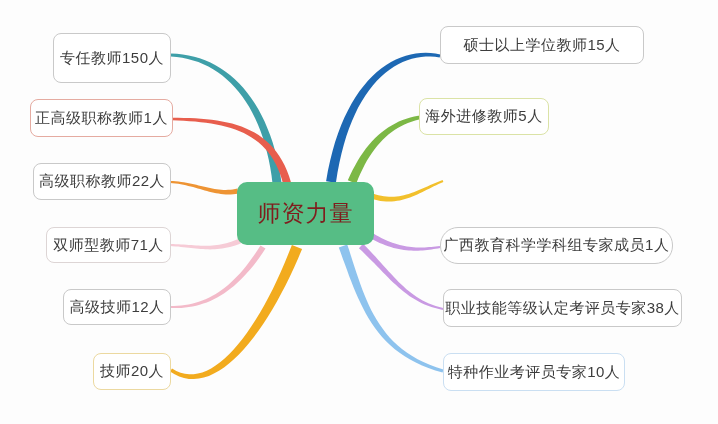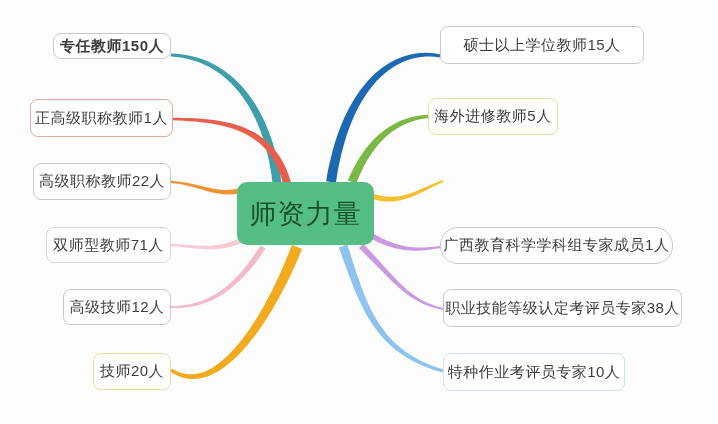--- a/index.html
+++ b/index.html
@@ -22,21 +22,21 @@
     box-sizing:border-box;
     white-space:nowrap;
     z-index:2;
   }
   .central-node{
     position:absolute;
     left:237px;top:182px;width:137px;height:63px;
     background:#56bd85;
     border-radius:10px;
     display:flex;align-items:center;justify-content:center;
-    color:#14532d;font-size:27px;letter-spacing:1px;
+    color:#7f1d1d;font-size:23px;letter-spacing:1px;
     z-index:3;
   }
 </style>
 </head>
 <body>
 
 <div id="canvas">
   <svg id="branches" viewBox="0 0 718 424" width="718" height="424" aria-hidden="true">
       <path d="M281.5,182.4 L280.2,173.9 L278.6,165.6 L276.8,157.5 L274.8,149.8 L272.6,142.3 L270.1,135.1 L267.4,128.2 L264.6,121.5 L261.5,115.2 L258.2,109.1 L254.7,103.3 L251.1,97.9 L247.2,92.7 L243.2,87.8 L239.0,83.3 L234.6,79.0 L230.0,75.1 L225.3,71.5 L220.5,68.2 L215.5,65.2 L210.4,62.6 L205.1,60.3 L199.7,58.3 L194.2,56.7 L188.6,55.4 L182.8,54.4 L177.0,53.8 L171.1,53.5 L170.9,56.5 L176.7,57.0 L182.3,57.8 L187.8,58.9 L193.1,60.4 L198.4,62.1 L203.4,64.2 L208.4,66.6 L213.1,69.3 L217.8,72.3 L222.3,75.6 L226.6,79.2 L230.7,83.0 L234.7,87.2 L238.6,91.7 L242.3,96.4 L245.7,101.5 L249.1,106.8 L252.2,112.4 L255.1,118.3 L257.9,124.5 L260.5,130.9 L262.8,137.6 L265.0,144.6 L266.9,151.9 L268.7,159.4 L270.2,167.2 L271.5,175.2 L272.5,183.6 Z" fill="#3e9fa8"></path>
       <path d="M290.9,181.9 L289.0,176.1 L286.9,170.5 L284.6,165.3 L282.0,160.5 L279.3,155.9 L276.3,151.7 L273.1,147.8 L269.8,144.2 L266.2,140.9 L262.5,137.9 L258.6,135.1 L254.5,132.6 L250.3,130.4 L246.0,128.4 L241.5,126.6 L236.8,125.0 L232.1,123.6 L227.2,122.4 L222.1,121.4 L217.0,120.5 L211.8,119.8 L206.4,119.2 L200.9,118.7 L195.3,118.3 L189.7,118.1 L183.9,117.9 L178.0,117.8 L172.0,117.8 L172.0,120.2 L177.9,120.5 L183.8,120.8 L189.5,121.2 L195.1,121.6 L200.6,122.2 L206.0,122.8 L211.2,123.6 L216.3,124.5 L221.3,125.6 L226.1,126.7 L230.8,128.1 L235.3,129.6 L239.6,131.3 L243.8,133.1 L247.8,135.2 L251.6,137.5 L255.3,139.9 L258.7,142.6 L262.0,145.5 L265.1,148.7 L268.0,152.1 L270.8,155.7 L273.3,159.7 L275.7,163.9 L277.8,168.4 L279.8,173.3 L281.6,178.5 L283.1,184.1 Z" fill="#e85e4d"></path>
@@ -47,42 +47,42 @@
       <path d="M335.9,182.7 L337.5,172.5 L339.4,162.8 L341.5,153.5 L343.8,144.7 L346.3,136.3 L349.0,128.4 L352.0,120.9 L355.1,113.9 L358.3,107.3 L361.8,101.2 L365.4,95.5 L369.1,90.2 L373.0,85.3 L376.9,80.8 L381.0,76.7 L385.2,73.0 L389.5,69.7 L393.8,66.8 L398.2,64.2 L402.7,62.0 L407.3,60.2 L411.8,58.8 L416.4,57.7 L421.1,56.9 L425.7,56.6 L430.4,56.5 L435.1,56.8 L439.7,57.5 L440.3,54.5 L435.5,53.6 L430.6,53.0 L425.7,52.8 L420.7,53.0 L415.7,53.5 L410.7,54.4 L405.8,55.7 L400.8,57.4 L395.9,59.5 L391.0,62.0 L386.2,65.0 L381.5,68.3 L376.8,72.0 L372.3,76.2 L367.9,80.8 L363.6,85.9 L359.4,91.3 L355.4,97.2 L351.6,103.6 L347.9,110.4 L344.4,117.6 L341.1,125.3 L338.0,133.5 L335.1,142.1 L332.5,151.2 L330.1,160.7 L327.9,170.7 L326.1,181.3 Z" fill="#1d68b3"></path>
       <path d="M356.2,183.7 L358.2,178.6 L360.3,173.8 L362.5,169.2 L364.7,164.8 L367.0,160.6 L369.4,156.7 L371.9,152.9 L374.4,149.4 L377.1,146.0 L379.8,142.9 L382.5,139.9 L385.4,137.2 L388.4,134.6 L391.4,132.2 L394.5,130.0 L397.7,128.0 L401.0,126.2 L404.4,124.5 L407.9,123.0 L411.5,121.7 L415.2,120.6 L419.0,119.6 L422.9,118.8 L426.9,118.2 L431.0,117.7 L435.2,117.4 L439.5,117.2 L443.9,117.2 L444.1,114.8 L439.6,114.5 L435.1,114.4 L430.8,114.5 L426.5,114.8 L422.4,115.2 L418.3,115.8 L414.2,116.6 L410.3,117.6 L406.4,118.7 L402.6,120.1 L398.8,121.6 L395.2,123.4 L391.6,125.4 L388.1,127.5 L384.7,129.9 L381.4,132.5 L378.1,135.3 L374.9,138.3 L371.8,141.5 L368.8,144.9 L365.9,148.6 L363.1,152.4 L360.3,156.5 L357.7,160.8 L355.1,165.4 L352.6,170.1 L350.2,175.1 L347.8,180.3 Z" fill="#7cb845"></path>
       <path d="M371.1,198.6 L374.2,199.5 L377.3,200.3 L380.3,200.9 L383.2,201.3 L386.1,201.5 L389.0,201.5 L391.8,201.5 L394.5,201.2 L397.2,200.8 L399.8,200.4 L402.4,199.8 L405.0,199.1 L407.5,198.3 L410.0,197.4 L412.4,196.5 L414.9,195.5 L417.3,194.4 L419.7,193.3 L422.0,192.2 L424.4,191.0 L426.8,189.8 L429.1,188.7 L431.5,187.5 L433.8,186.3 L436.2,185.2 L438.6,184.1 L441.0,183.0 L443.4,181.9 L442.6,180.1 L440.1,181.0 L437.7,182.0 L435.2,183.0 L432.8,184.1 L430.3,185.1 L427.9,186.2 L425.5,187.2 L423.1,188.3 L420.7,189.3 L418.3,190.3 L416.0,191.3 L413.6,192.2 L411.2,193.1 L408.8,193.9 L406.4,194.6 L403.9,195.2 L401.5,195.7 L399.1,196.2 L396.6,196.5 L394.1,196.7 L391.6,196.8 L389.0,196.8 L386.5,196.6 L383.9,196.3 L381.2,195.8 L378.5,195.2 L375.7,194.4 L372.9,193.4 Z" fill="#f2c02c"></path>
       <path d="M370.6,238.4 L373.7,240.0 L376.7,241.5 L379.6,242.9 L382.5,244.1 L385.4,245.2 L388.2,246.2 L390.9,247.1 L393.6,247.9 L396.2,248.5 L398.8,249.1 L401.4,249.6 L403.9,250.0 L406.4,250.3 L408.8,250.5 L411.2,250.6 L413.6,250.7 L415.9,250.7 L418.2,250.7 L420.5,250.6 L422.7,250.4 L425.0,250.2 L427.2,250.0 L429.4,249.7 L431.6,249.4 L433.7,249.1 L435.9,248.7 L438.0,248.4 L440.1,248.0 L439.9,246.0 L437.7,246.3 L435.6,246.5 L433.4,246.7 L431.3,246.9 L429.1,247.1 L426.9,247.3 L424.8,247.4 L422.6,247.4 L420.4,247.5 L418.2,247.4 L416.0,247.4 L413.7,247.2 L411.5,247.0 L409.2,246.8 L406.9,246.4 L404.5,246.0 L402.2,245.5 L399.8,245.0 L397.3,244.3 L394.9,243.5 L392.3,242.7 L389.8,241.7 L387.2,240.7 L384.5,239.5 L381.8,238.2 L379.1,236.8 L376.2,235.3 L373.4,233.6 Z" fill="#c99ae3"></path>
       <path d="M358.9,248.2 L362.2,251.3 L365.4,254.4 L368.4,257.4 L371.4,260.4 L374.3,263.3 L377.1,266.2 L379.9,269.1 L382.6,271.9 L385.2,274.6 L387.9,277.3 L390.5,279.9 L393.1,282.4 L395.8,284.8 L398.4,287.2 L401.1,289.5 L403.8,291.7 L406.5,293.8 L409.3,295.9 L412.2,297.8 L415.2,299.6 L418.2,301.3 L421.3,302.9 L424.6,304.4 L428.0,305.8 L431.4,307.0 L435.1,308.1 L438.9,309.1 L442.8,310.0 L443.2,308.0 L439.4,307.0 L435.7,305.9 L432.3,304.7 L428.9,303.4 L425.7,301.9 L422.6,300.4 L419.7,298.7 L416.8,296.9 L414.0,295.1 L411.3,293.1 L408.7,291.0 L406.1,288.9 L403.6,286.6 L401.1,284.3 L398.6,281.9 L396.1,279.3 L393.7,276.8 L391.2,274.1 L388.7,271.4 L386.1,268.5 L383.5,265.7 L380.9,262.7 L378.1,259.7 L375.3,256.6 L372.4,253.5 L369.4,250.3 L366.3,247.1 L363.1,243.8 Z" fill="#c99ae3"></path>
       <path d="M338.8,247.5 L340.9,253.2 L342.9,258.9 L345.0,264.6 L347.1,270.3 L349.1,275.9 L351.3,281.5 L353.4,287.0 L355.7,292.4 L358.0,297.8 L360.5,303.1 L363.1,308.3 L365.8,313.4 L368.7,318.4 L371.7,323.2 L375.0,327.9 L378.4,332.5 L382.1,336.9 L386.1,341.2 L390.3,345.3 L394.8,349.2 L399.6,352.8 L404.7,356.3 L410.1,359.6 L415.8,362.6 L422.0,365.5 L428.4,368.0 L435.3,370.4 L442.6,372.4 L443.4,369.6 L436.3,367.3 L429.7,364.8 L423.4,362.1 L417.6,359.2 L412.2,356.1 L407.1,352.8 L402.3,349.3 L397.8,345.6 L393.7,341.7 L389.8,337.7 L386.2,333.5 L382.9,329.1 L379.7,324.6 L376.8,320.0 L374.0,315.3 L371.4,310.4 L369.0,305.4 L366.7,300.3 L364.5,295.0 L362.4,289.7 L360.4,284.3 L358.5,278.8 L356.6,273.2 L354.7,267.6 L352.9,261.9 L351.0,256.1 L349.2,250.3 L347.2,244.5 Z" fill="#8ec3ee"></path>
     </svg>
   <div class="central-node">
     <span>师资力量</span>
   </div>
-<div class="topic-box" style="left: 53px; top: 33px; width: 118px; height: 26px; border-color: rgb(201, 201, 201); font-weight: bold;">
+<div class="topic-box" style="left: 53px; top: 33px; width: 118px; height: 50px; border-color: rgb(201, 201, 201);">
       <span>专任教师150人</span>
     </div>
     <div class="topic-box" style="left: 30px; top: 99px; width: 143px; height: 38px; border-color: rgb(229, 171, 161);">
       <span>正高级职称教师1人</span>
     </div>
     <div class="topic-box" style="left: 33px; top: 163px; width: 138px; height: 37px; border-color: rgb(201, 201, 201);">
       <span>高级职称教师22人</span>
     </div>
     <div class="topic-box" style="left: 46px; top: 227px; width: 125px; height: 36px; border-color: rgb(221, 213, 213);">
       <span>双师型教师71人</span>
     </div>
     <div class="topic-box" style="left: 63px; top: 289px; width: 108px; height: 36px; border-color: rgb(201, 201, 201); text-align: right;">
       <span>高级技师12人</span>
     </div>
     <div class="topic-box" style="left: 93px; top: 353px; width: 78px; height: 37px; border-color: rgb(236, 217, 160);">
       <span>技师20人</span>
     </div>
     <div class="topic-box" style="left: 440px; top: 26px; width: 204px; height: 38px; border-color: rgb(201, 201, 201);">
       <span>硕士以上学位教师15人</span>
     </div>
-    <div class="topic-box" style="left: 428px; top: 98px; width: 130px; height: 37px; border-color: rgb(219, 227, 166);">
+    <div class="topic-box" style="left: 419px; top: 98px; width: 130px; height: 37px; border-color: rgb(219, 227, 166);">
       <span>海外进修教师5人</span>
     </div>
     <div class="topic-box" style="left: 440px; top: 227px; width: 233px; height: 37px; border-color: rgb(201, 201, 201); border-radius: 18px;">
       <span>广西教育科学学科组专家成员1人</span>
     </div>
     <div class="topic-box" style="left: 443px; top: 289px; width: 239px; height: 38px; border-color: rgb(201, 201, 201); align-items: center;">
       <span>职业技能等级认定考评员专家38人</span>
     </div>
     <div class="topic-box" style="left: 443px; top: 353px; width: 182px; height: 38px; border-color: rgb(202, 223, 242);">
       <span>特种作业考评员专家10人</span>

